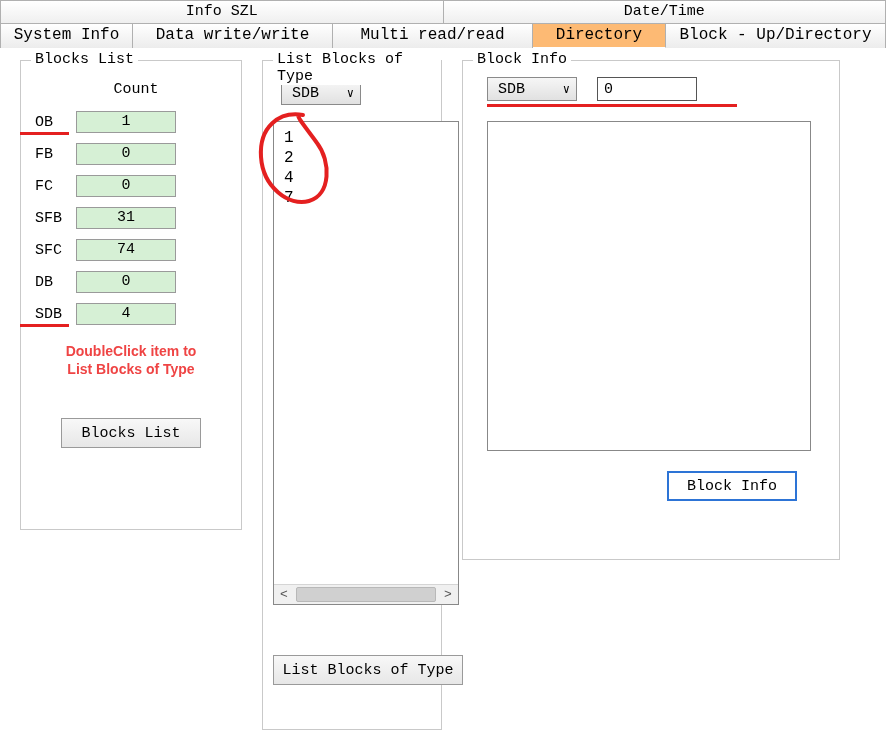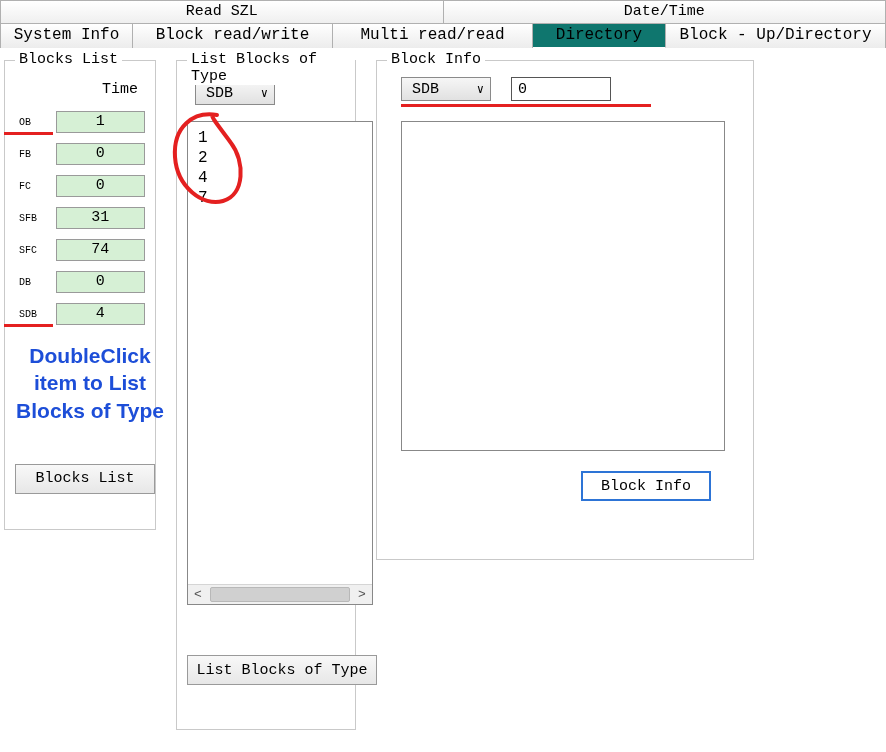--- a/index.html
+++ b/index.html
@@ -46,21 +46,21 @@
       border-left: 1px solid #b0b0b0;
       border-right: 1px solid #b0b0b0;
       background: #e9e9e9;
       background: linear-gradient(to bottom, #ffffff 0%, #ececec 100%);
       text-align: center;
       line-height: 23px;
       font-size: 16px;
     }
     .tabrow-2 .tab + .tab { border-left: none; }
     .tabrow-2 .tab.active {
-      background: #0f766e;
+      background: #fdba74;
       border-bottom: 1px solid #ffffff;
       position: relative;
       z-index: 2;
     }
     .sysinfo  { width: 133px; }
     .datarw   { width: 200px; }
     .multirw  { width: 200px; }
     .dir      { width: 133px; }
     .blockud  { width: 220px; }
 
@@ -86,40 +86,41 @@
       position: absolute;
       top: -10px;
       left: 10px;
       background: #ffffff;
       padding: 0 4px;
       font-size: 15px;
     }
 
     
     .panel-blockslist {
-      width: 152px;
+      width: 222px;
       height: 470px;
       padding-top: 20px;
+      margin-left: 16px;
     }
     .count-header {
       text-align: center;
       margin-left: 55px;
       margin-bottom: 12px;
       width: 100px;
     }
     .bl-row {
       display: flex;
       align-items: center;
       height: 24px;
       margin-bottom: 8px;
     }
     .bl-label {
       width: 45px;
       padding-left: 4px;
-      font-size: 10px;
+      font-size: 15px;
     }
     .bl-count {
       width: 100px;
       height: 22px;
       border: 1px solid #9a9a9a;
       background: #d6f0d5;
       text-align: center;
       line-height: 20px;
       font-size: 15px;
     }
@@ -136,24 +137,24 @@
     .red-underline-2 {
       position: absolute;
       left: -1px;
       top: 263px;
       width: 49px;
       height: 3px;
       background: #e42020;
     }
 
     .hint-text {
-      color: #1d4ed8;
+      color: #ef4444;
       font-family: Arial, sans-serif;
       font-weight: bold;
-      font-size: 21px;
+      font-size: 14px;
       text-align: center;
       margin: 16px auto 0 auto;
       width: 150px;
       line-height: 1.3;
     }
 
     .btn {
       display: inline-block;
       background: #e9e9e9;
       background: linear-gradient(to bottom, #f8f8f8 0%, #e7e7e7 100%);
@@ -303,39 +304,39 @@
       margin: 20px 0 0 0;
       float: right;
       margin-right: 32px;
       background: #fff;
     }
   </style>
 </head>
 <body>
 
 <div class="tabrow-1">
-  <div class="tab">Read SZL</div>
+  <div class="tab">Info SZL</div>
   <div class="tab">Date/Time</div>
 </div>
 
 <div class="tabrow-2">
   <div class="tab sysinfo">System Info</div>
-  <div class="tab datarw">Block read/write</div>
+  <div class="tab datarw">Data write/write</div>
   <div class="tab multirw">Multi read/read</div>
   <div class="tab dir active">Directory</div>
   <div class="tab blockud">Block - Up/Directory</div>
 </div>
 <div class="tabcontent-top-border"></div>
 
 <div class="panels">
 
   <div class="groupbox panel-blockslist">
     <div class="groupbox-title">Blocks List</div>
 
-    <div class="count-header">Time</div>
+    <div class="count-header">Count</div>
 
     <div class="bl-row">
       <div class="bl-label">OB</div>
       <div class="bl-count">1</div>
     </div>
     <div class="bl-row">
       <div class="bl-label">FB</div>
       <div class="bl-count">0</div>
     </div>
     <div class="bl-row">

